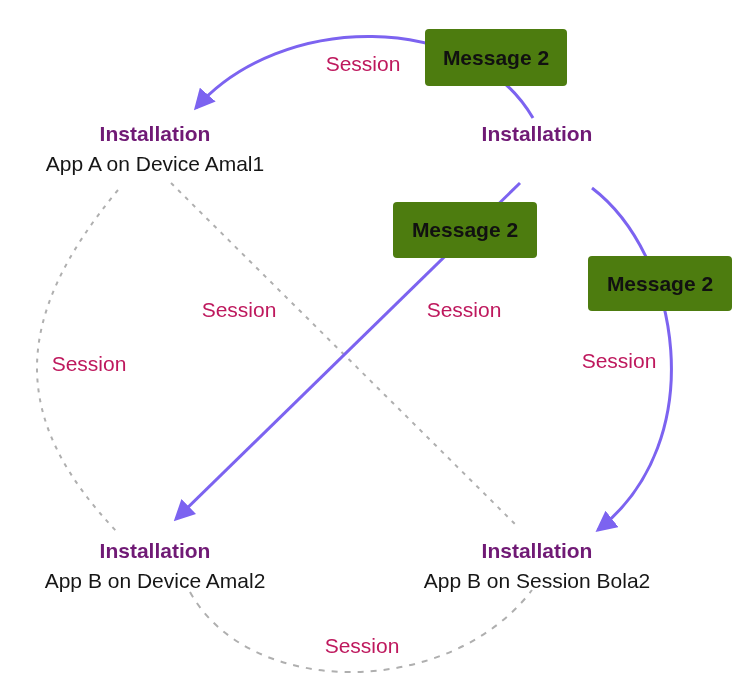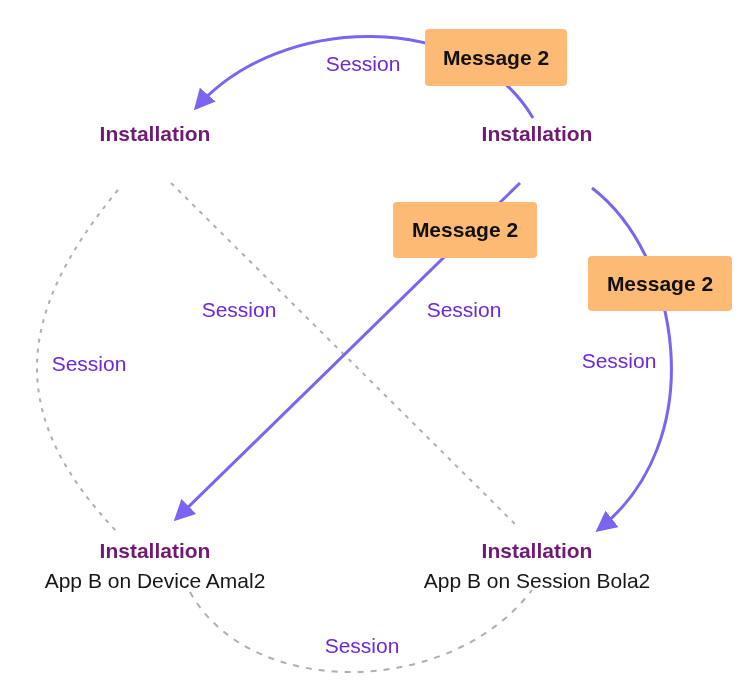--- a/index.html
+++ b/index.html
@@ -24,25 +24,25 @@
     line-height: 30px;
     font-size: 21px;
   }
   .node .title { font-weight: 700; color: #701a75; }
   .node .subtitle { font-weight: 400; color: #161616; }
   .session-label {
     position: absolute;
     width: 120px;
     text-align: center;
     font-size: 21px;
-    color: #6d28d9;
+    color: #be185d;
   }
   .badge {
     position: absolute;
-    background: #fdba74;
+    background: #4d7c0f;
     border-radius: 4px;
     display: flex;
     align-items: center;
     justify-content: center;
     font-size: 21px;
     font-weight: 700;
     color: #111111;
   }
 </style>
 </head>
@@ -72,20 +72,21 @@
 
   <div class="session-label" style="left:303px; top:52px;">Session</div>
   <div class="session-label" style="left:404px; top:298px;">Session</div>
   <div class="session-label" style="left:559px; top:349px;">Session</div>
   <div class="session-label" style="left:29px; top:352px;">Session</div>
   <div class="session-label" style="left:179px; top:298px;">Session</div>
   <div class="session-label" style="left:302px; top:634px;">Session</div>
 
   <div class="node" style="left:5px; top:119px;">
     <div class="title">Installation</div>
+    <div class="subtitle">App A on Device Amal1</div>
   </div>
 
   <div class="node" style="left:387px; top:119px;">
     <div class="title">Installation</div>
   </div>
 
   <div class="node" style="left:5px; top:536px;">
     <div class="title">Installation</div>
     <div class="subtitle">App B on Device Amal2</div>
   </div>

